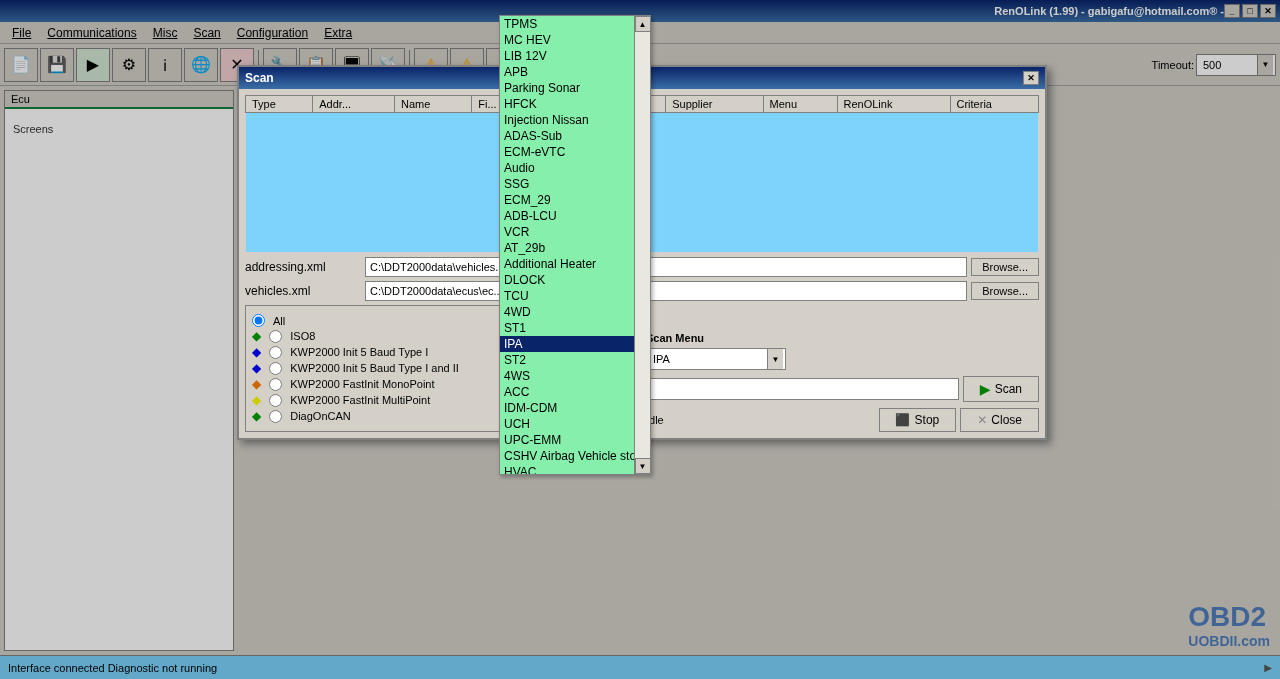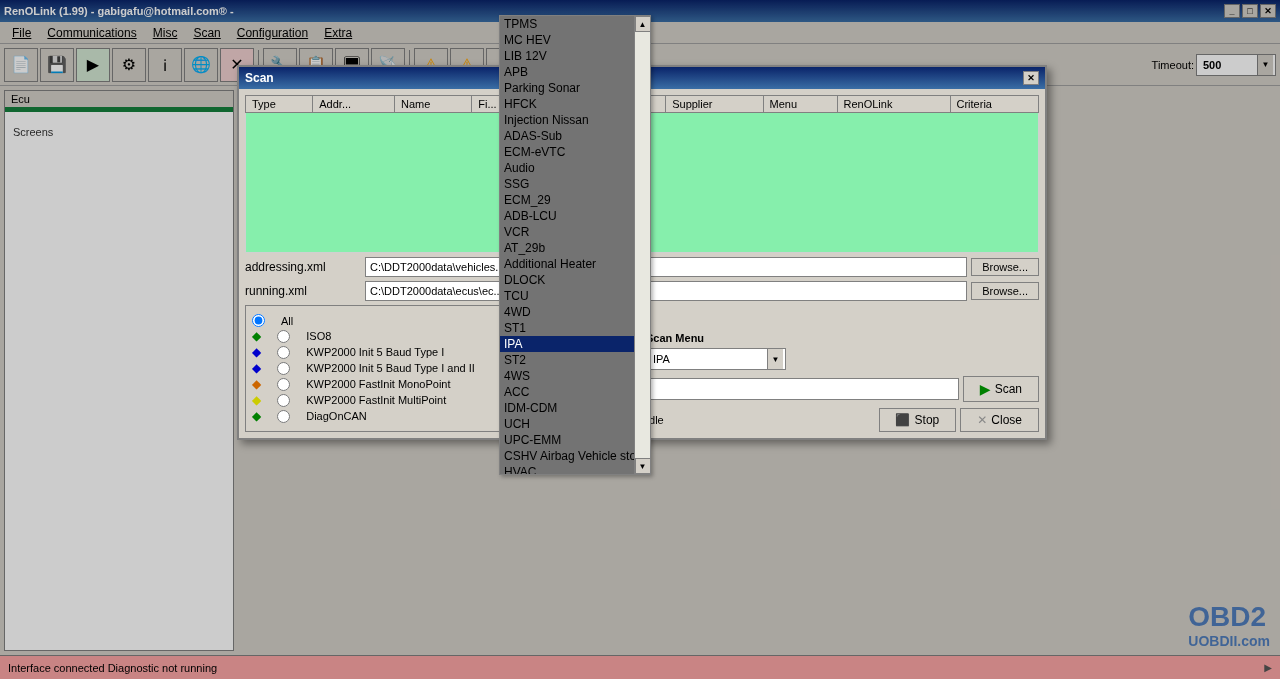--- a/index.html
+++ b/index.html
@@ -12,21 +12,21 @@
       overflow: hidden;
       position: relative;
     }
 
     
     .title-bar {
       background: linear-gradient(to bottom, #0a246a, #3a6ea5);
       height: 22px;
       display: flex;
       align-items: center;
-      justify-content: space-between;
+      justify-content: flex-end;
       padding: 0 4px;
       color: white;
       font-size: 11px;
       font-weight: bold;
     }
     .title-bar-buttons {
       display: flex;
       gap: 2px;
     }
     .title-btn {
@@ -99,35 +99,35 @@
       background: white;
       border: 1px solid #808080;
       margin: 4px;
       display: flex;
       flex-direction: column;
     }
     .panel-header {
       background: #d4d0c8;
       padding: 2px 6px;
       font-size: 11px;
-      border-bottom: 5px solid #15803d;
+      border-bottom: 2px solid #15803d;
     }
     .panel-content {
       flex: 1;
       padding: 4px;
     }
 
     
     .status-bar {
       position: absolute;
       bottom: 0;
       left: 0;
       right: 0;
       height: 24px;
-      background: #fca5a5;
+      background: #7dd3fc;
       border-top: 1px solid #808080;
       display: flex;
       align-items: center;
       padding: 0 8px;
       font-size: 11px;
     }
 
     
     .overlay {
       position: absolute;
@@ -135,21 +135,21 @@
       background: rgba(0,0,0,0.2);
       z-index: 10;
     }
 
     
     .dropdown-popup {
       position: absolute;
       top: 15px;
       left: 499px;
       width: 152px;
-      background: #737373;
+      background: #86efac;
       border: 1px solid #808080;
       z-index: 30;
       box-shadow: 2px 2px 4px rgba(0,0,0,0.3);
     }
     .dropdown-scrollbar {
       position: absolute;
       right: 0;
       top: 0;
       width: 16px;
       height: 100%;
@@ -223,21 +223,21 @@
       color: black;
     }
     .dialog-content {
       padding: 6px;
     }
 
     
     .data-table {
       width: 100%;
       border-collapse: collapse;
-      background: #86efac;
+      background: #7dd3fc;
       border: 1px solid #808080;
       font-size: 11px;
     }
     .data-table th {
       background: #d4d0c8;
       border: 1px solid #808080;
       padding: 2px 6px;
       text-align: left;
       font-weight: normal;
     }
@@ -279,21 +279,21 @@
     .radio-group {
       padding: 6px;
       border: 1px solid #808080;
       background: #d4d0c8;
       font-size: 11px;
     }
     .radio-row {
       display: flex;
       align-items: center;
       margin: 2px 0;
-      gap: 16px;
+      gap: 8px;
     }
 
     
     .action-btn {
       padding: 4px 16px;
       font-size: 12px;
       cursor: pointer;
       border: 1px solid #808080;
       display: flex;
       align-items: center;
@@ -403,21 +403,21 @@
   <div class="toolbar-btn">🖥</div>
   <div class="toolbar-btn">📡</div>
   <div class="toolbar-separator"></div>
   <div class="toolbar-btn" style="color:orange;">⚠</div>
   <div class="toolbar-btn" style="color:orange;">⚠</div>
   <div class="toolbar-btn" style="color:orange;">⚠</div>
   <div class="toolbar-btn" style="color:orange;">⚠</div>
   <div style="flex:1;"></div>
   <span style="font-size:11px;">Timeout:</span>
   <div style="display:flex;align-items:center;">
-    <div class="styled-select" style="min-width:80px;font-weight:bold;">
+    <div class="styled-select" style="min-width:80px;">
       <span style="padding:0 4px;">500</span>
       <div class="select-arrow">▼</div>
     </div>
   </div>
 </div>
 
 <div class="main-area">
 
   <div class="left-panel">
     <div class="panel-header">
@@ -507,21 +507,21 @@
       </tbody>
     </table>
 
 
     <div class="form-row">
       <span class="form-label">addressing.xml</span>
       <input class="form-input" type="text" value="C:\DDT2000data\vehicles..." style="">
       <button class="browse-btn">Browse...</button>
     </div>
     <div class="form-row">
-      <span class="form-label">running.xml</span>
+      <span class="form-label">vehicles.xml</span>
       <input class="form-input" type="text" value="C:\DDT2000data\ecus\ec..." style="">
       <button class="browse-btn">Browse...</button>
     </div>
 
     <div style="display:flex; gap:8px; margin-top:4px;">
 
       <div style="flex:1;">
         <div class="radio-group">
 
           <div class="radio-row">

